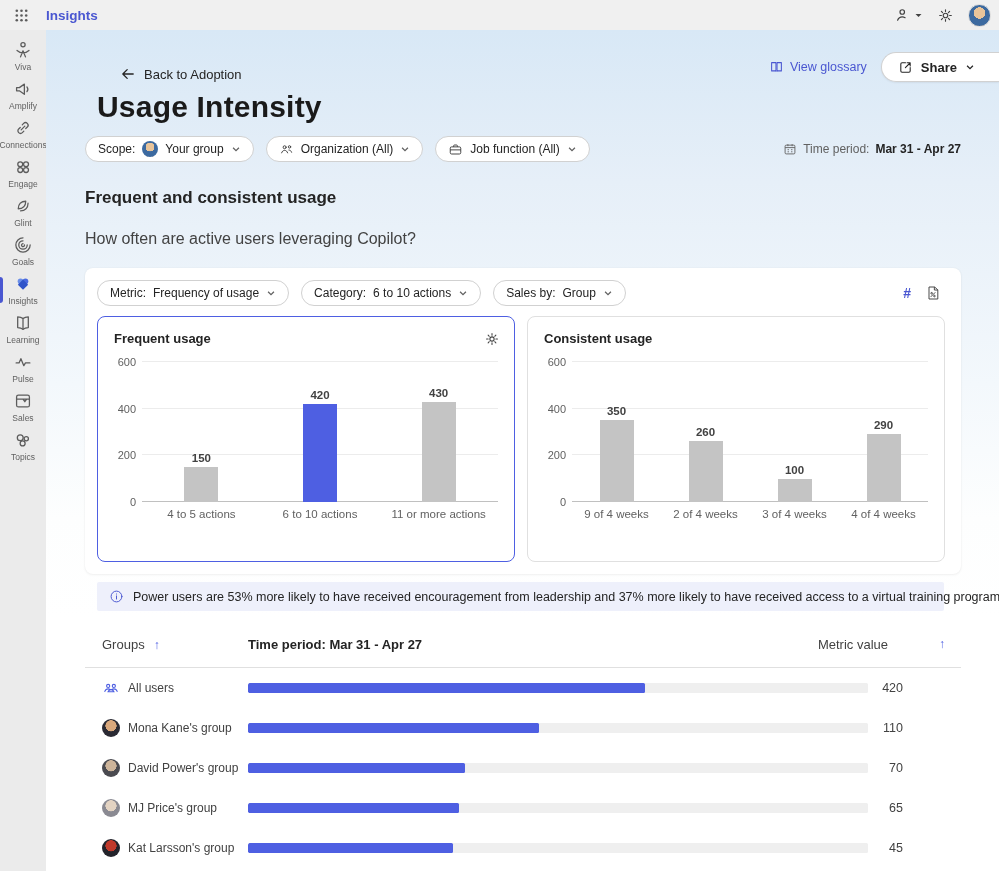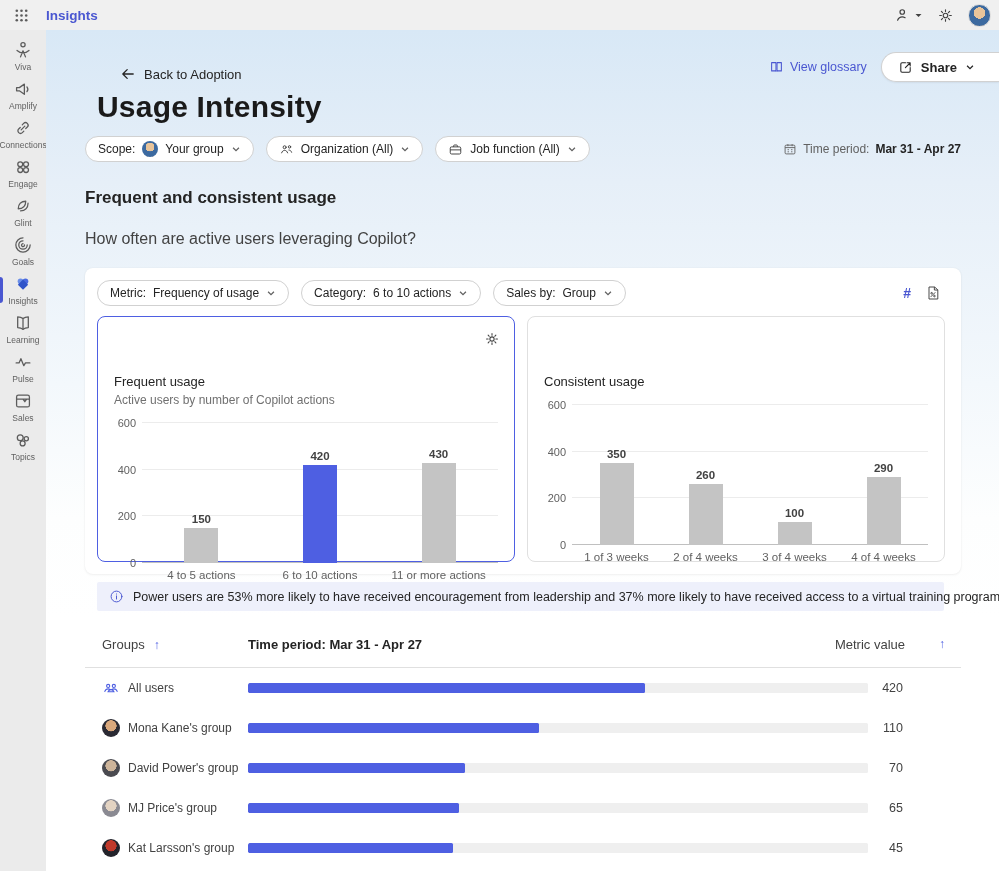--- a/index.html
+++ b/index.html
@@ -53,21 +53,21 @@
   .card{background:#fff;border-radius:8px;margin-top:20px;padding:12px 16px 12px 12px;box-shadow:0 0 2px rgba(0,0,0,.05),0 1px 3px rgba(0,0,0,.05);}
   .card-pills{display:flex;align-items:center;gap:12px;}
   .pill .p-label{color:#242424;}
   .view-toggles{margin-left:auto;display:flex;align-items:center;gap:14px;padding-right:4px;}
   .hash-ic{color:var(--accent);font-size:14px;font-weight:700;cursor:pointer;}
   .pct-ic{color:#424242;cursor:pointer;display:flex;}
 
   .charts-row{display:flex;gap:12px;margin-top:10px;}
   .chart-card{flex:1;background:#fff;border:1px solid #e0e0e0;border-radius:8px;height:246px;padding:14px 16px;position:relative;}
   .chart-card.selected{border:1.6px solid var(--bar-blue);}
-  .chart-title{font-size:13px;font-weight:400;color:#242424;margin-top:43px;}
+  .chart-title{font-size:13px;font-weight:700;color:#242424;}
   .chart-sub{font-size:12px;color:#707070;margin-top:4px;}
   .gear-btn{position:absolute;top:14px;right:14px;color:#424242;cursor:pointer;}
   .chart-area{display:flex;margin-top:16px;}
   .y-labels{position:relative;width:28px;height:140px;flex:none;}
   .ytick{position:absolute;right:6px;transform:translateY(50%);font-size:11px;color:#616161;}
   .plot{position:relative;flex:1;height:140px;}
   .gridline{position:absolute;left:0;right:0;height:1px;background:#ececec;}
   .gridline.baseline{background:#c0c0c0;}
   .bars-row{position:absolute;left:0;right:0;top:0;bottom:0;display:flex;}
   .bar-col{flex:1;display:flex;flex-direction:column;align-items:center;justify-content:flex-end;}
@@ -78,21 +78,21 @@
 
   
   .banner{display:flex;align-items:center;gap:9px;background:var(--banner-bg);border-radius:2px;
     height:29px;margin:8px 17px 0 12px;padding:0 12px;font-size:12.5px;color:#242424;white-space:nowrap;}
 
   
   .tbl{margin-top:24px;}
   .tbl-head{position:relative;height:24px;font-size:13px;color:#424242;}
   .th-groups{position:absolute;left:17px;top:2px;display:flex;align-items:center;gap:9px;cursor:pointer;}
   .th-period{position:absolute;left:163px;top:2px;font-weight:700;color:#242424;}
-  .th-metric{position:absolute;right:56px;top:2px;cursor:pointer;}
+  .th-metric{position:absolute;right:73px;top:2px;cursor:pointer;}
   .th-arrow-r{position:absolute;right:16px;top:2px;cursor:pointer;}
   .sort-up{color:var(--bar-blue);font-size:12px;}
   .tbl-divider{height:1px;background:#e0e0e0;margin-top:8px;}
   .trow{display:flex;align-items:center;height:40px;cursor:pointer;}
   .t-name{width:163px;flex:none;display:flex;align-items:center;gap:8px;padding-left:17px;font-size:12px;color:#424242;}
   .t-avatar{width:18px;height:18px;border-radius:50%;flex:none;}
   .t-bar{width:620px;flex:none;}
   .t-track{height:10px;background:var(--track);border-radius:1.5px;overflow:hidden;}
   .t-fill{height:100%;background:var(--bar-blue);border-radius:1.5px;}
   .t-val{flex:1;text-align:right;padding-right:58px;font-size:12.5px;color:#424242;}
@@ -365,21 +365,20 @@
                 <circle cx="8.3" cy="10.3" r="1"></circle>
                 <circle cx="11.8" cy="13.8" r="1"></circle>
               </svg>
           </span>
         </div>
       </div>
 
       <div class="charts-row">
         <div class="chart-card selected">
           <div class="chart-title">Frequent usage</div>
-          <div class="chart-sub">Active users by number of Copilot actions</div>
           <div class="gear-btn">
             <svg width="16" height="16" viewBox="0 0 24 24" fill="none" stroke="#424242" stroke-width="1.6" stroke-linecap="round">
                 <circle cx="12" cy="12" r="3.2"></circle>
                 <path d="M12 3.8v2.4M12 17.8v2.4M3.8 12h2.4M17.8 12h2.4M6.2 6.2l1.7 1.7M16.1 16.1l1.7 1.7M17.8 6.2l-1.7 1.7M7.9 16.1l-1.7 1.7"></path>
               </svg>
           </div>
           <div class="chart-area">
               <div class="y-labels">
                 <span class="ytick" style="bottom: 0%;">0</span>
                 <span class="ytick" style="bottom: 33.3333%;">200</span>
@@ -442,21 +441,21 @@
                     <div class="bar" style="height:16.666666666666664%;background:#c4c4c4"></div>
                   </div>
                   <div class="bar-col">
                     <span class="bar-val">290</span>
                     <div class="bar" style="height:48.333333333333336%;background:#c4c4c4"></div>
                   </div>
                 </div>
               </div>
             </div>
           <div class="cats">
-              <div class="cat">1 of 3 weeks</div>
+              <div class="cat">9 of 4 weeks</div>
               <div class="cat">2 of 4 weeks</div>
               <div class="cat">3 of 4 weeks</div>
               <div class="cat">4 of 4 weeks</div>
             </div>
         </div>
       </div>
     </div>
 
     <div class="banner">
       <span class="chev">

